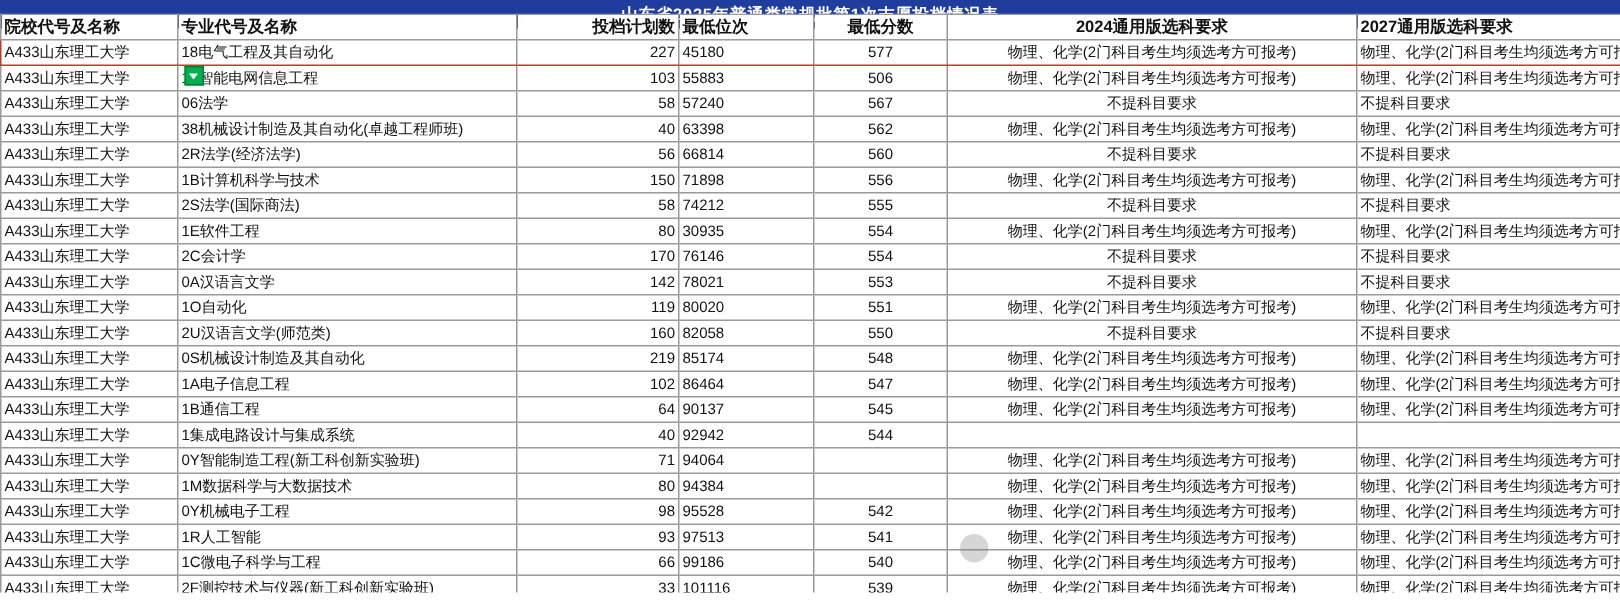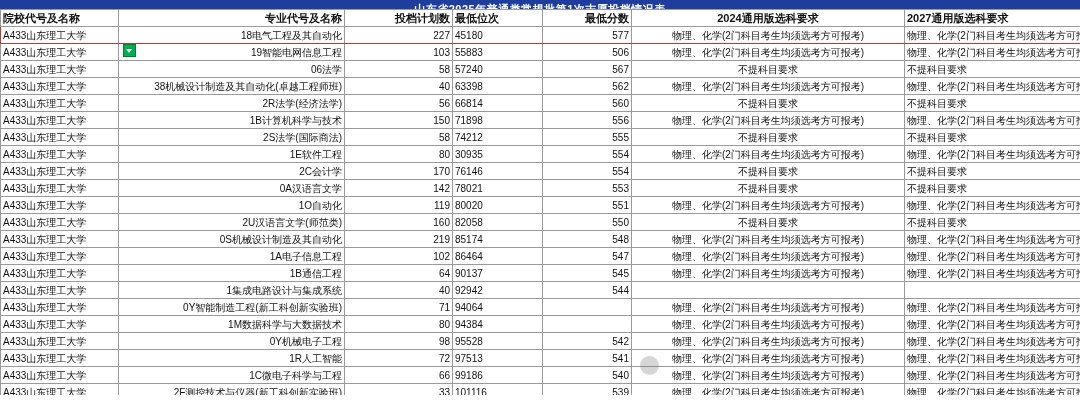--- a/index.html
+++ b/index.html
@@ -44,24 +44,24 @@
     vertical-align: middle;
   }
   thead th {
     background: #ffffff;
     font-weight: bold;
     font-size: 11px;
     text-align: center;
     height: 22px;
   }
   .c-school { width: 113px; text-align: left; }
-  .c-major  { width: 221px; text-align: right; }
+  .c-major  { width: 221px; text-align: left; }
   .c-plan   { width: 103px; text-align: right; padding-right: 8px; margin-left: 23px; }
   .c-rank   { width: 85px;  text-align: left; padding-right: 10px; }
-  .c-score  { width: 84px;  text-align: right; padding-right: 12px; }
+  .c-score  { width: 84px;  text-align: center; padding-right: 12px; }
   .c-req24  { width: 268px; text-align: center; }
   .c-req27  { width: 200px; text-align: left; }
 
   tbody tr.highlight td {
     border-top: 1px solid #c0392b;
     border-bottom: 1px solid #c0392b;
   }
   tbody tr.highlight td:first-child { border-left: 1px solid #c0392b; }
   tbody tr.highlight td:last-child  { border-right: 1px solid #c0392b; }
 
@@ -300,21 +300,21 @@
             <td class="c-major">0Y机械电子工程</td>
             <td class="c-plan">98</td>
             <td class="c-rank">95528</td>
             <td class="c-score">542</td>
             <td class="c-req24">物理、化学(2门科目考生均须选考方可报考)</td>
             <td class="c-req27">物理、化学(2门科目考生均须选考方可报考)</td>
           </tr>
           <tr>
             <td class="c-school">A433山东理工大学</td>
             <td class="c-major">1R人工智能</td>
-            <td class="c-plan">72</td>
+            <td class="c-plan">93</td>
             <td class="c-rank">97513</td>
             <td class="c-score">541</td>
             <td class="c-req24">物理、化学(2门科目考生均须选考方可报考)</td>
             <td class="c-req27">物理、化学(2门科目考生均须选考方可报考)</td>
           </tr>
           <tr>
             <td class="c-school">A433山东理工大学</td>
             <td class="c-major">1C微电子科学与工程</td>
             <td class="c-plan">66</td>
             <td class="c-rank">99186</td>

